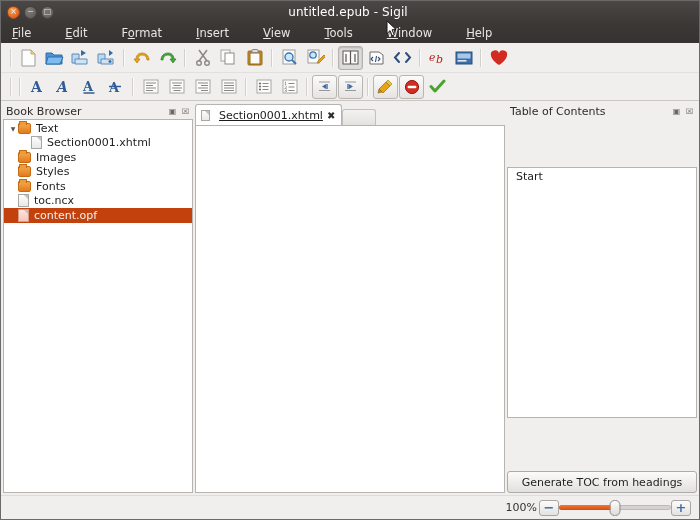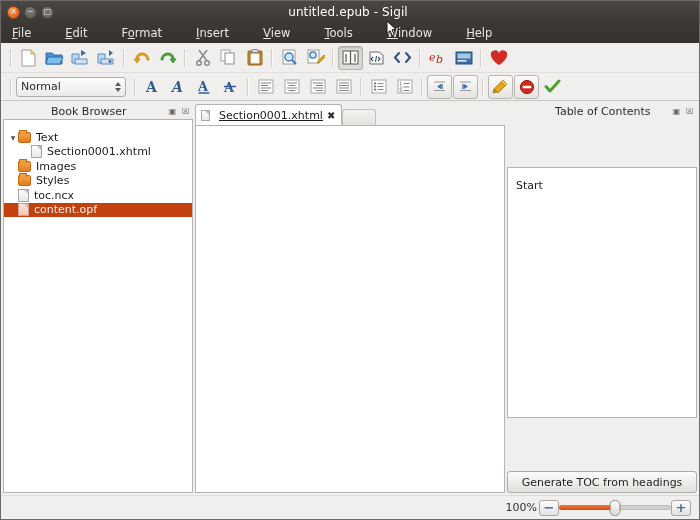--- a/index.html
+++ b/index.html
@@ -63,31 +63,31 @@
   .combo .spin .up { border-bottom: 4px solid #5b5855; }
   .combo .spin .dn { border-top: 4px solid #5b5855; }
 
   
   .body { flex: 1 1 auto; display: flex; min-height: 0;
           background: #f0efee; padding: 2px; gap: 2px; }
 
   .panel { display: flex; flex-direction: column; min-height: 0; }
   .panel-head { height: 16px; flex: 0 0 16px; display: flex; align-items: center;
                 font-size: 11px; color: #2e2c2a; padding: 0 2px 0 3px; }
-  .panel-head .ttl { flex: 1 1 auto; margin-left: 45px; }
+  .panel-head .ttl { flex: 1 1 auto; }
   .dockbtn { width: 11px; height: 11px; margin-left: 2px;
              display: flex; align-items: center; justify-content: center;
              font-size: 8px; color: #6a6764; }
 
   .book-browser { width: 190px; flex: 0 0 190px; }
   .toc-panel   { width: 190px; flex: 0 0 190px; gap: 48px; }
   .editor-col  { flex: 1 1 auto; min-width: 0; display: flex; flex-direction: column; }
 
   .listbox { flex: 1 1 auto; background: #ffffff; border: 1px solid #b6b3b0;
-             overflow: hidden; padding-top: 10px; }
+             overflow: hidden; padding-top: 1px; }
 
   .tree-row { height: 14.5px; display: flex; align-items: center; padding-left: 4px;
               font-size: 11px; color: #1e1e1e; white-space: nowrap; }
   .tree-row.selected { background: #c2410c; color: #f3f1ef; }
   .twisty { width: 10px; text-align: center; font-size: 6px; color: #55524f; }
   .indent { width: 13px; }
   .folder-ico { width: 13px; height: 11px; margin-right: 5px; position: relative;
                 background: linear-gradient(to bottom,#f2a74b,#e07c1e);
                 border: 1px solid #c96a12; border-radius: 1px 2px 2px 2px; }
   .folder-ico:before { content: ""; position: absolute; top: -3px; left: 0; width: 6px;
@@ -278,27 +278,20 @@
     <div class="sep"></div>
     <div class="tbtn">
       <svg width="18" height="16" viewBox="0 0 18 16">
           <path d="M9 15S1 9.6 1 5.4A4.1 4.1 0 019 3.6 4.1 4.1 0 0117 5.4C17 9.6 9 15 9 15z" fill="#d32a21"></path>
         </svg>
     </div>
   </div>
 
   <div class="toolbar tb2">
     <div class="sep"></div>
-    <div class="combo">
-      <span>Normal</span>
-      <span class="spin">
-          <i class="up"></i>
-          <i class="dn"></i>
-        </span>
-    </div>
     <div class="sep"></div>
     <div class="tbtn">
       <svg width="15" height="15" viewBox="0 0 15 15">
           <text x="1" y="13" font-family="DejaVu Serif, serif" font-size="14" font-weight="bold" fill="#2f5c96">A</text>
         </svg>
     </div>
     <div class="tbtn">
       <svg width="15" height="15" viewBox="0 0 15 15">
           <text x="1" y="13" font-family="DejaVu Serif, serif" font-size="14" font-style="italic" font-weight="bold" fill="#2f5c96">A</text>
         </svg>
@@ -417,20 +410,25 @@
         </div>
         <div class="tree-row">
           <span class="twisty"></span>
           <span class="folder-ico"></span>
           <span>Images</span>
         </div>
         <div class="tree-row">
           <span class="twisty"></span>
           <span class="folder-ico"></span>
           <span>Styles</span>
+        </div>
+        <div class="tree-row">
+          <span class="twisty"></span>
+          <span class="folder-ico"></span>
+          <span>Fonts</span>
         </div>
         <div class="tree-row">
           <span class="twisty"></span>
           <span class="file-ico"></span>
           <span>toc.ncx</span>
         </div>
         <div class="tree-row selected">
           <span class="twisty"></span>
           <span class="file-ico opf"></span>
           <span>content.opf</span>

